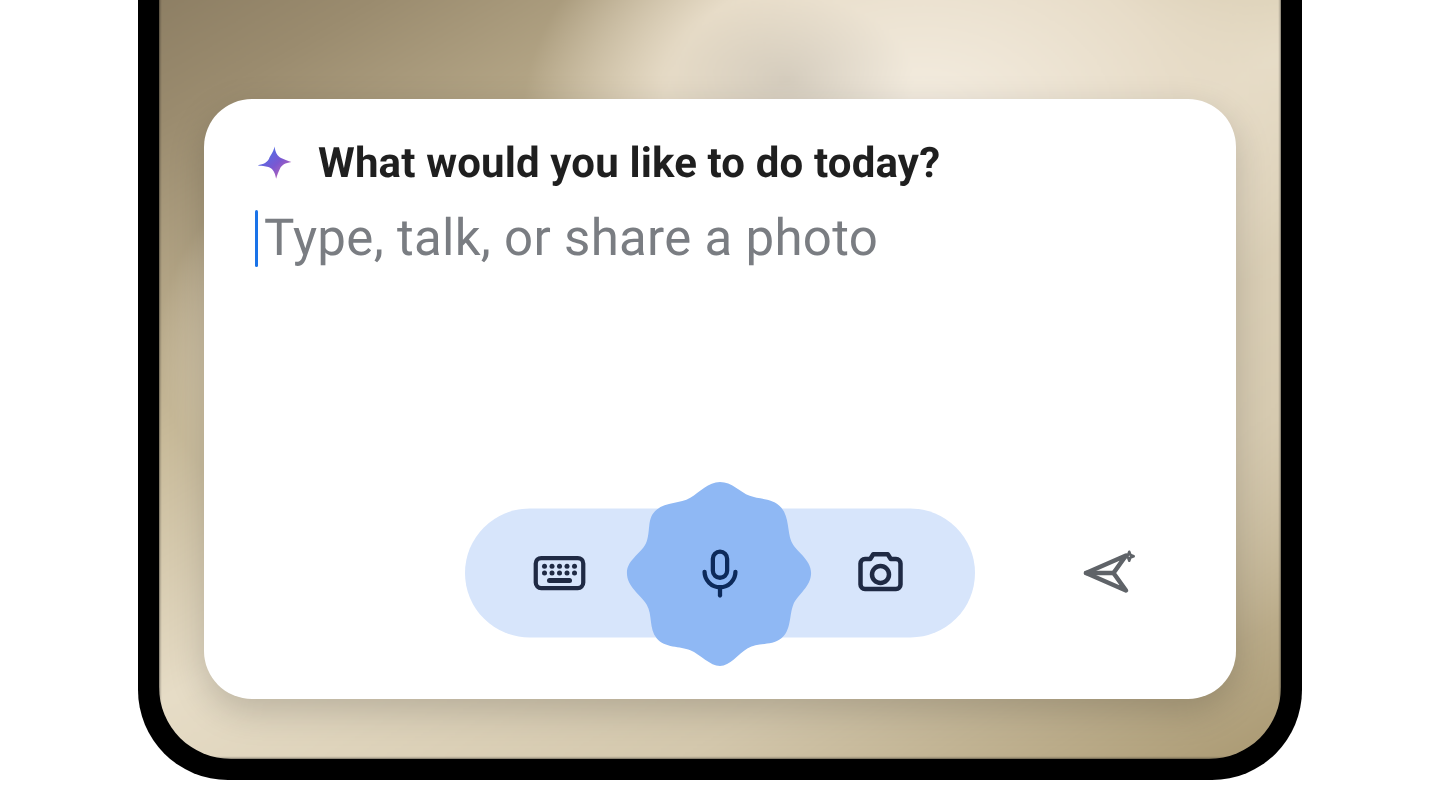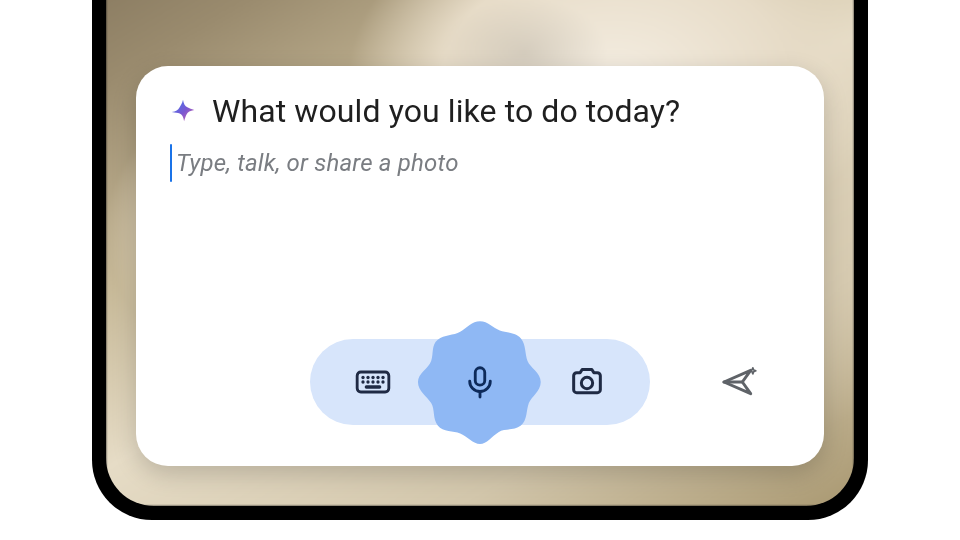--- a/index.html
+++ b/index.html
@@ -51,29 +51,29 @@
     box-shadow: 0 8px 24px rgba(0,0,0,0.18);
     padding: 26px 34px 24px 34px;
     display: flex; flex-direction: column;
   }
   .prompt-row { display: flex; align-items: center; gap: 16px; }
   .spark {
     width: 26px; height: 26px; flex: 0 0 26px;
     display: flex; align-items: center; justify-content: center;
   }
   .prompt-text {
-    font-size: 32px; font-weight: 400; color: #1f1f1f; letter-spacing: 0.1px;
+    font-size: 28px; font-weight: 700; color: #1f1f1f; letter-spacing: 0.1px;
   }
   .input-row { margin-top: 14px; display: flex; align-items: center; }
   .cursor {
     display: inline-block; width: 2px; height: 38px; background: #1a73e8; margin-right: 4px;
     border-radius: 1px;
   }
   .placeholder {
-    font-size: 24px; color: #7a7d82; font-weight: 400; letter-spacing: 0.2px; font-style: italic;
+    font-size: 34px; color: #7a7d82; font-weight: 400; letter-spacing: 0.2px;
   }
 
   .spacer { flex: 1; }
 
   .controls {
     position: relative;
     height: 120px;
     display: flex; align-items: center; justify-content: center;
   }
   .pill {

